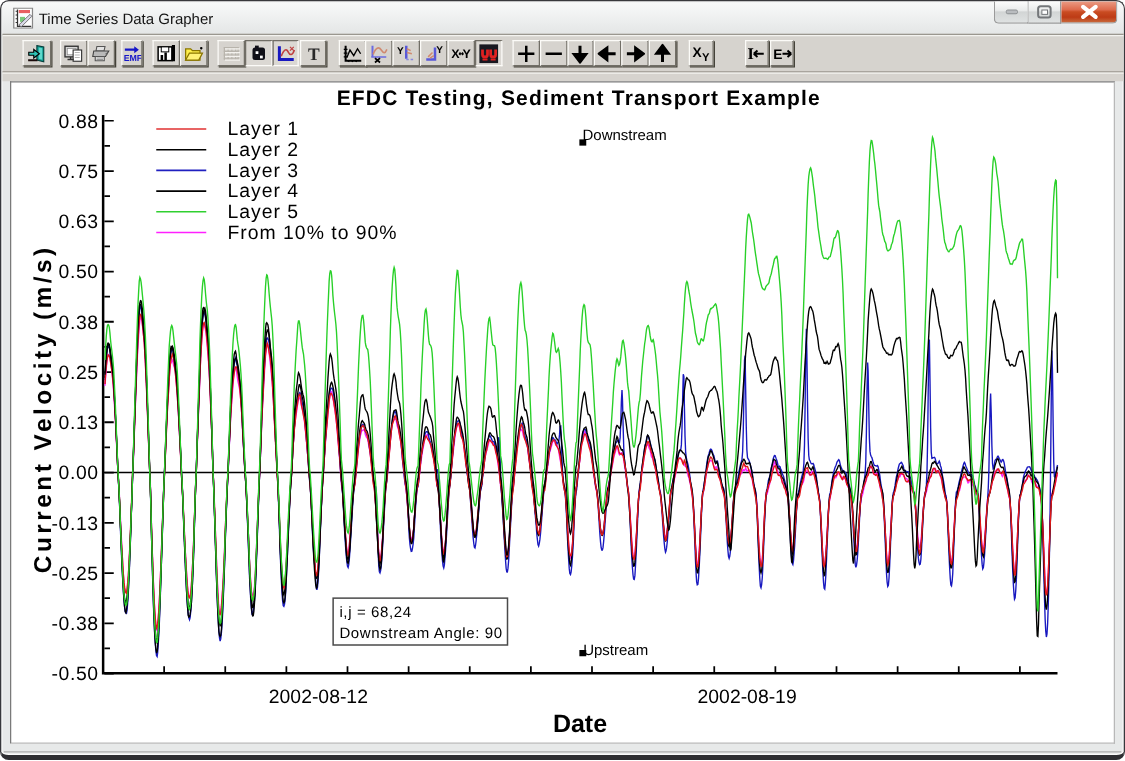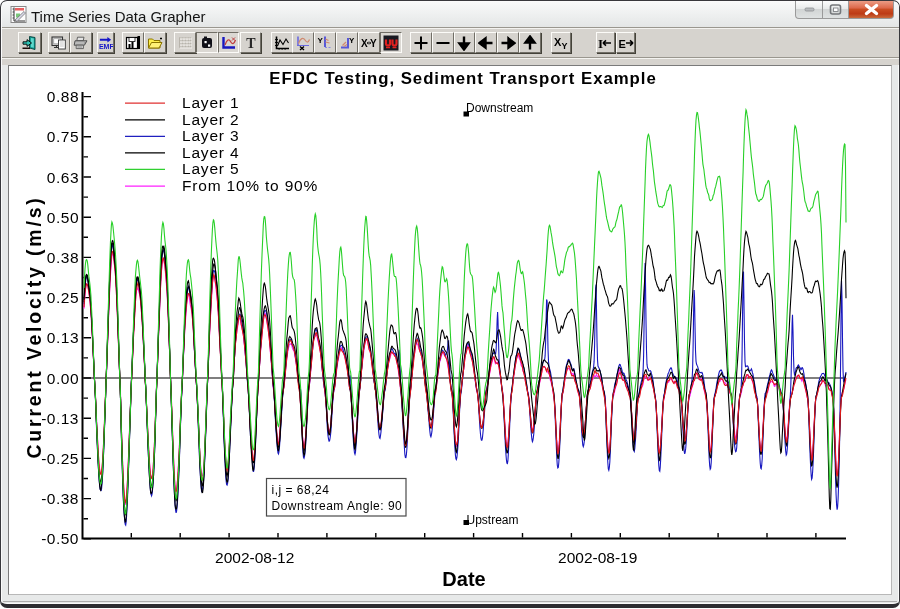--- a/index.html
+++ b/index.html
@@ -1,21 +1,21 @@
 <!DOCTYPE html>
 <html><head><meta charset="utf-8"><style>
 * { margin:0; padding:0; box-sizing:border-box; }
 body { width:900px; height:609px; position:relative; background:#fff; overflow:hidden;
        font-family:"Liberation Sans",sans-serif; }
 .win { position:absolute; left:0; top:0; width:900px; height:608px; border:1px solid #38383c;
         border-bottom:4px solid #2e2e32; border-radius:7px; background:#e7e9e9; overflow:hidden;
         box-shadow: inset 0 0 0 1px #fbfbfb; }
 .titlebar { position:absolute; left:1px; top:1px; width:897px; height:25px;
    background:linear-gradient(#f8f9f9, #eceeee 60%, #e4e6e6); }
-.title { position:absolute; left:29px; top:6px; font-size:15px; color:#141414; }
+.title { position:absolute; left:29px; top:6px; font-size:12px; color:#141414; }
 .capbtns { position:absolute; left:794px; top:0; width:99px; height:18px; }
 .cb { position:absolute; top:0; height:18px; border:1px solid #9a9a9a; border-top:none;
        background:linear-gradient(#fdfdfd,#e8eaea 45%,#d2d5d5 50%,#dfe2e2); }
 .cb.min { left:0; width:28px; border-radius:0 0 0 4px; }
 .cb.max { left:28px; width:26px; border-left:none; }
 .cb.cls { left:54px; width:45px; border-left:none; border-radius:0 0 4px 0;
    background:linear-gradient(#eb9c85,#dd6a4c 40%,#c94c22 50%,#bd3b16 75%,#c96a3c); }
 .toolrow { position:absolute; left:1px; top:26px; width:897px; height:38px; background:#d6d3ce;
    border-top:1px solid #9a978f; box-shadow: inset 0 1px 0 #f4f3f0; }
 .toolrow::after { content:""; position:absolute; left:0; top:29px; width:897px; height:0;

